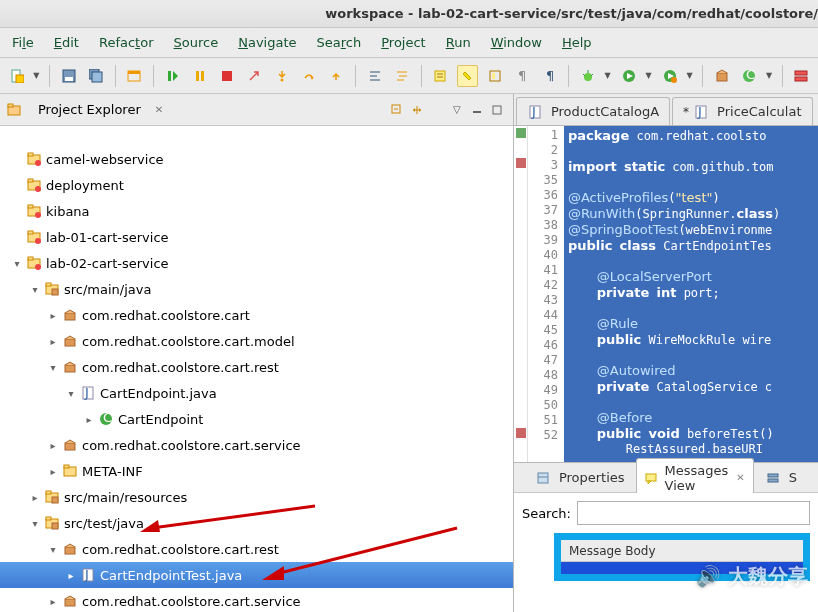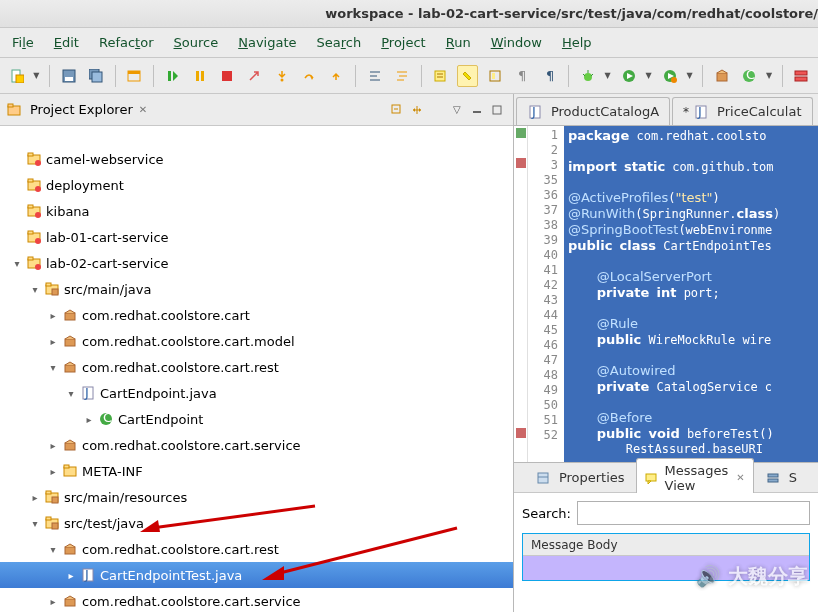--- a/index.html
+++ b/index.html
@@ -15,21 +15,21 @@
 .toolbar { height:36px; background:#ececec; display:flex; align-items:center; padding:0 6px; gap:6px; border-bottom:1px solid #c8c8c8; }
 .tb-btn { width:22px; height:22px; display:flex; align-items:center; justify-content:center; border:1px solid transparent; border-radius:2px; cursor:pointer;}
 .tb-sep { width:1px; height:22px; background:#c0c0c0; margin:0 2px;}
 .tb-drop { width:8px; color:#555; font-size:8px; }
 
 .main { display:flex; height:calc(100% - 94px); }
 .left { width:545px; background:#fff; border-right:1px solid #b8b8b8; display:flex; flex-direction:column; overflow:hidden;}
 .right { flex:1; display:flex; flex-direction:column; background:#fff;}
 
 .pe-header { height:32px; display:flex; align-items:center; padding:0 6px; border-bottom:1px solid #c8c8c8; background:#ececec; }
-.pe-title { display:flex; align-items:center; gap:4px;}
+.pe-title { display:flex; align-items:center; gap:12px;}
 .pe-spacer { flex:1; }
 .pe-ctrl { width:18px; height:18px; margin:0 1px; display:flex; align-items:center; justify-content:center; font-size:10px; color:#555; border:1px solid transparent;}
 
 .tree { flex:1; overflow:auto; padding:20px 0; position:relative;}
 .tree-row { display:flex; align-items:center; height:26px; white-space:nowrap; cursor:default; }
 .tree-row.selected { background:linear-gradient(#5a9ee8,#3d7bd4); color:#fff; }
 .tw { width:18px; display:inline-flex; justify-content:center; font-size:10px; color:#666; }
 .tree-row.selected .tw { color:#fff; }
 .ic { width:16px; height:16px; margin-right:4px; display:inline-flex; align-items:center; justify-content:center; font-size:11px;}
 .ind { display:inline-block; }
@@ -47,21 +47,21 @@
 .ann { color:#c0e0ff; }
 .code, .line-nums { user-select:none; }
 
 .bottom-panel { border-top:1px solid #b8b8b8; background:#ececec; display:flex; flex-direction:column;}
 .bp-tabs { height:30px; display:flex; align-items:center; padding:0 12px; gap:2px; border-bottom:1px solid #c8c8c8;}
 .bp-tab { padding:4px 8px; border:1px solid transparent; border-radius:3px 3px 0 0; display:flex; align-items:center; gap:4px; font-size:12px; color:#333;}
 .bp-tab.active { background:#fff; border-color:#b8b8b8; border-bottom-color:#fff; }
 .bp-body { flex:1; background:#fff; padding:8px; display:flex; flex-direction:column; gap:8px; position:relative;}
 .search-row { display:flex; align-items:center; gap:6px;}
 .search-row input { flex:1; height:24px; border:1px solid #b0b0b0; padding:0 6px; font-size:12px;}
-.msg-table { border:1px solid #0ea5e9; height:48px; background:#c4b5fd; }
+.msg-table { border:7px solid #0ea5e9; height:48px; background:#1d4ed8;margin-left:32px; }
 .msg-table .hdr { height:22px; background:#ececec; border-bottom:1px solid #c8c8c8; padding:0 8px; display:flex; align-items:center; font-size:12px; color:#333;}
 
 .annot-arrow { position:absolute; pointer-events:none; }
 
 .watermark { position:absolute; right:10px; bottom:22px; color:rgba(255,255,255,0.9); font-size:20px; font-weight:bold; text-shadow:0 0 4px rgba(0,0,0,0.4); pointer-events:none; opacity:0.8;}
 
 svg { display:block; }
 </style>
 </head>
 <body>

